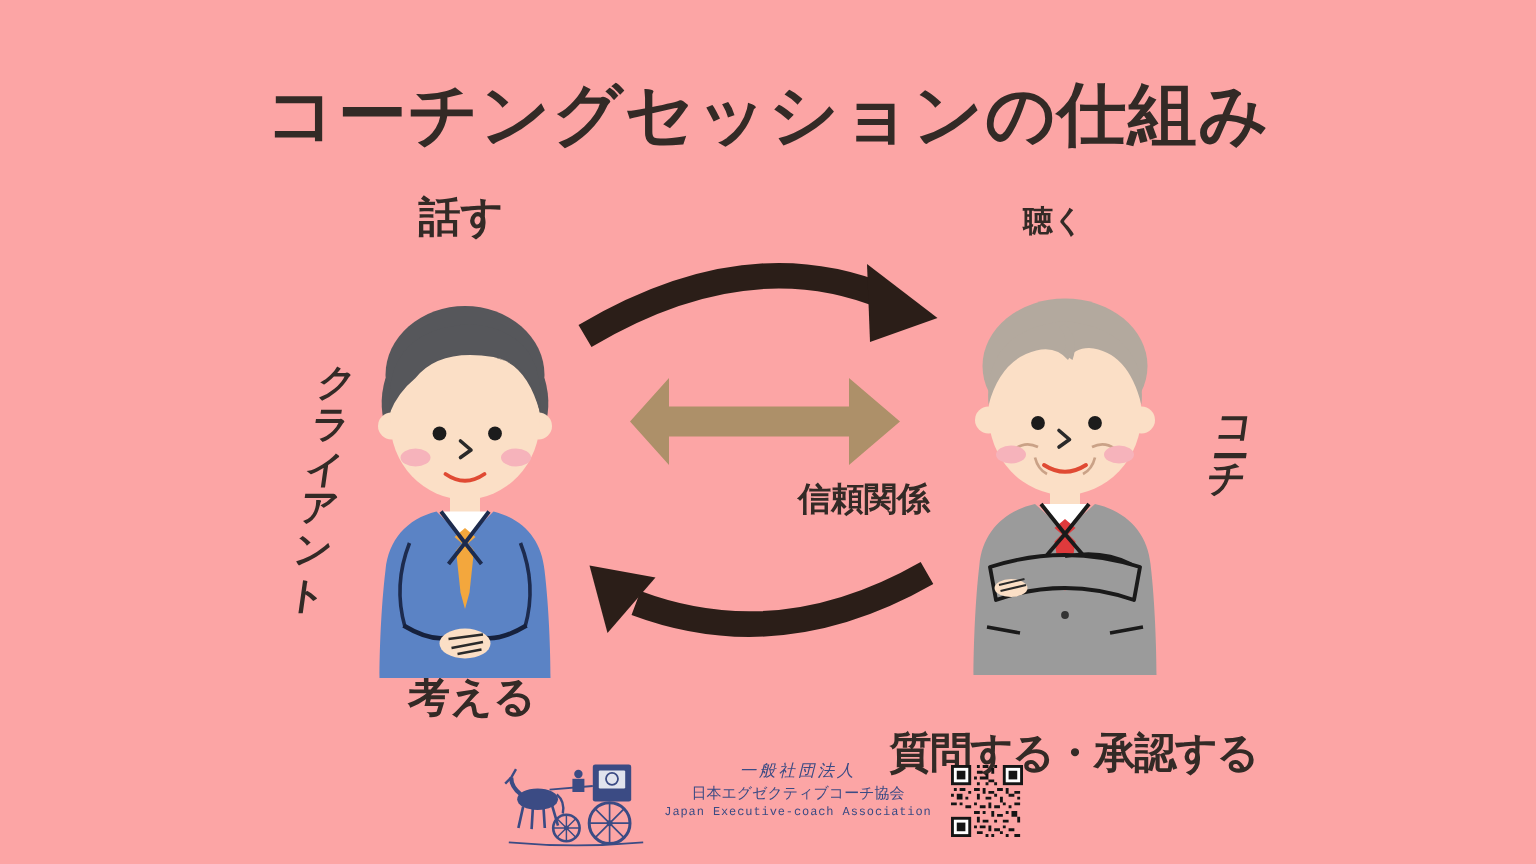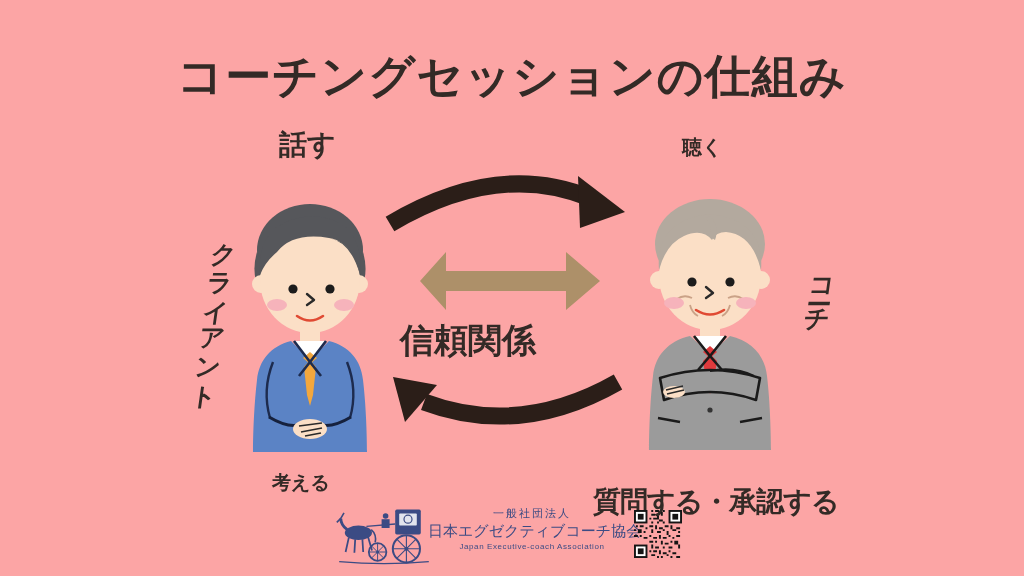--- a/index.html
+++ b/index.html
@@ -3,30 +3,30 @@
 <meta charset="utf-8">
 <style>
   html,body{margin:0;padding:0;background:#ffffff;}
   body{font-family:"Liberation Sans","DejaVu Sans",sans-serif;}
   .canvas{position:relative;width:1024px;height:576px;background:#fca5a5;overflow:hidden;}
   .abs{position:absolute;}
   .jp{color:#332a26;font-weight:700;}
   .title{top:46px;left:0;width:1024px;text-align:center;font-size:46px;letter-spacing:1px;}
   .lbl-speak{left:279px;top:126px;font-size:28px;}
   .lbl-listen{left:682px;top:134px;font-size:20px;}
-  .lbl-trust{left:400px;top:318px;width:220px;text-align:left;font-size:34px;}
-  .lbl-think{left:272px;top:470px;font-size:19px;}
+  .lbl-trust{left:400px;top:318px;width:220px;text-align:right;font-size:22px;}
+  .lbl-think{left:272px;top:446px;font-size:28px;}
   .lbl-question{left:593px;top:450px;font-size:28px;letter-spacing:-1px;margin-top:33px;}
   .vlabel{writing-mode:vertical-rl;text-orientation:mixed;font-size:25px;line-height:1.1;transform:skewX(-8deg);}
   .lbl-client{left:201px;top:226px;height:180px;}
   .lbl-coach{left:804px;top:262px;height:100px;}
   .footer-text{left:428px;top:506px;width:208px;text-align:center;color:#3b4b84;}
-  .footer-text .t1{font-size:11px;letter-spacing:2px;}
-  .footer-text .t2{font-size:15px;font-family:"Liberation Serif","DejaVu Serif",serif;white-space:nowrap;margin-top:1px;}
-  .footer-text .t3{font-size:8px;font-family:Liberation Sans, sans-serif;letter-spacing:0.6px;margin-top:1px;}
+  .footer-text .t1{font-size:11px;letter-spacing:2px;font-style:italic;}
+  .footer-text .t2{font-size:10px;font-family:"Liberation Serif","DejaVu Serif",serif;white-space:nowrap;margin-top:1px;}
+  .footer-text .t3{font-size:8px;font-family:Liberation Mono, monospace;letter-spacing:0.6px;margin-top:1px;}
   svg{display:block;}
 </style>
 </head>
 <body>
 
 <div class="canvas">
 
   <div class="abs jp title">コーチングセッションの仕組み</div>
 
   <div class="abs jp lbl-speak">話す</div>

